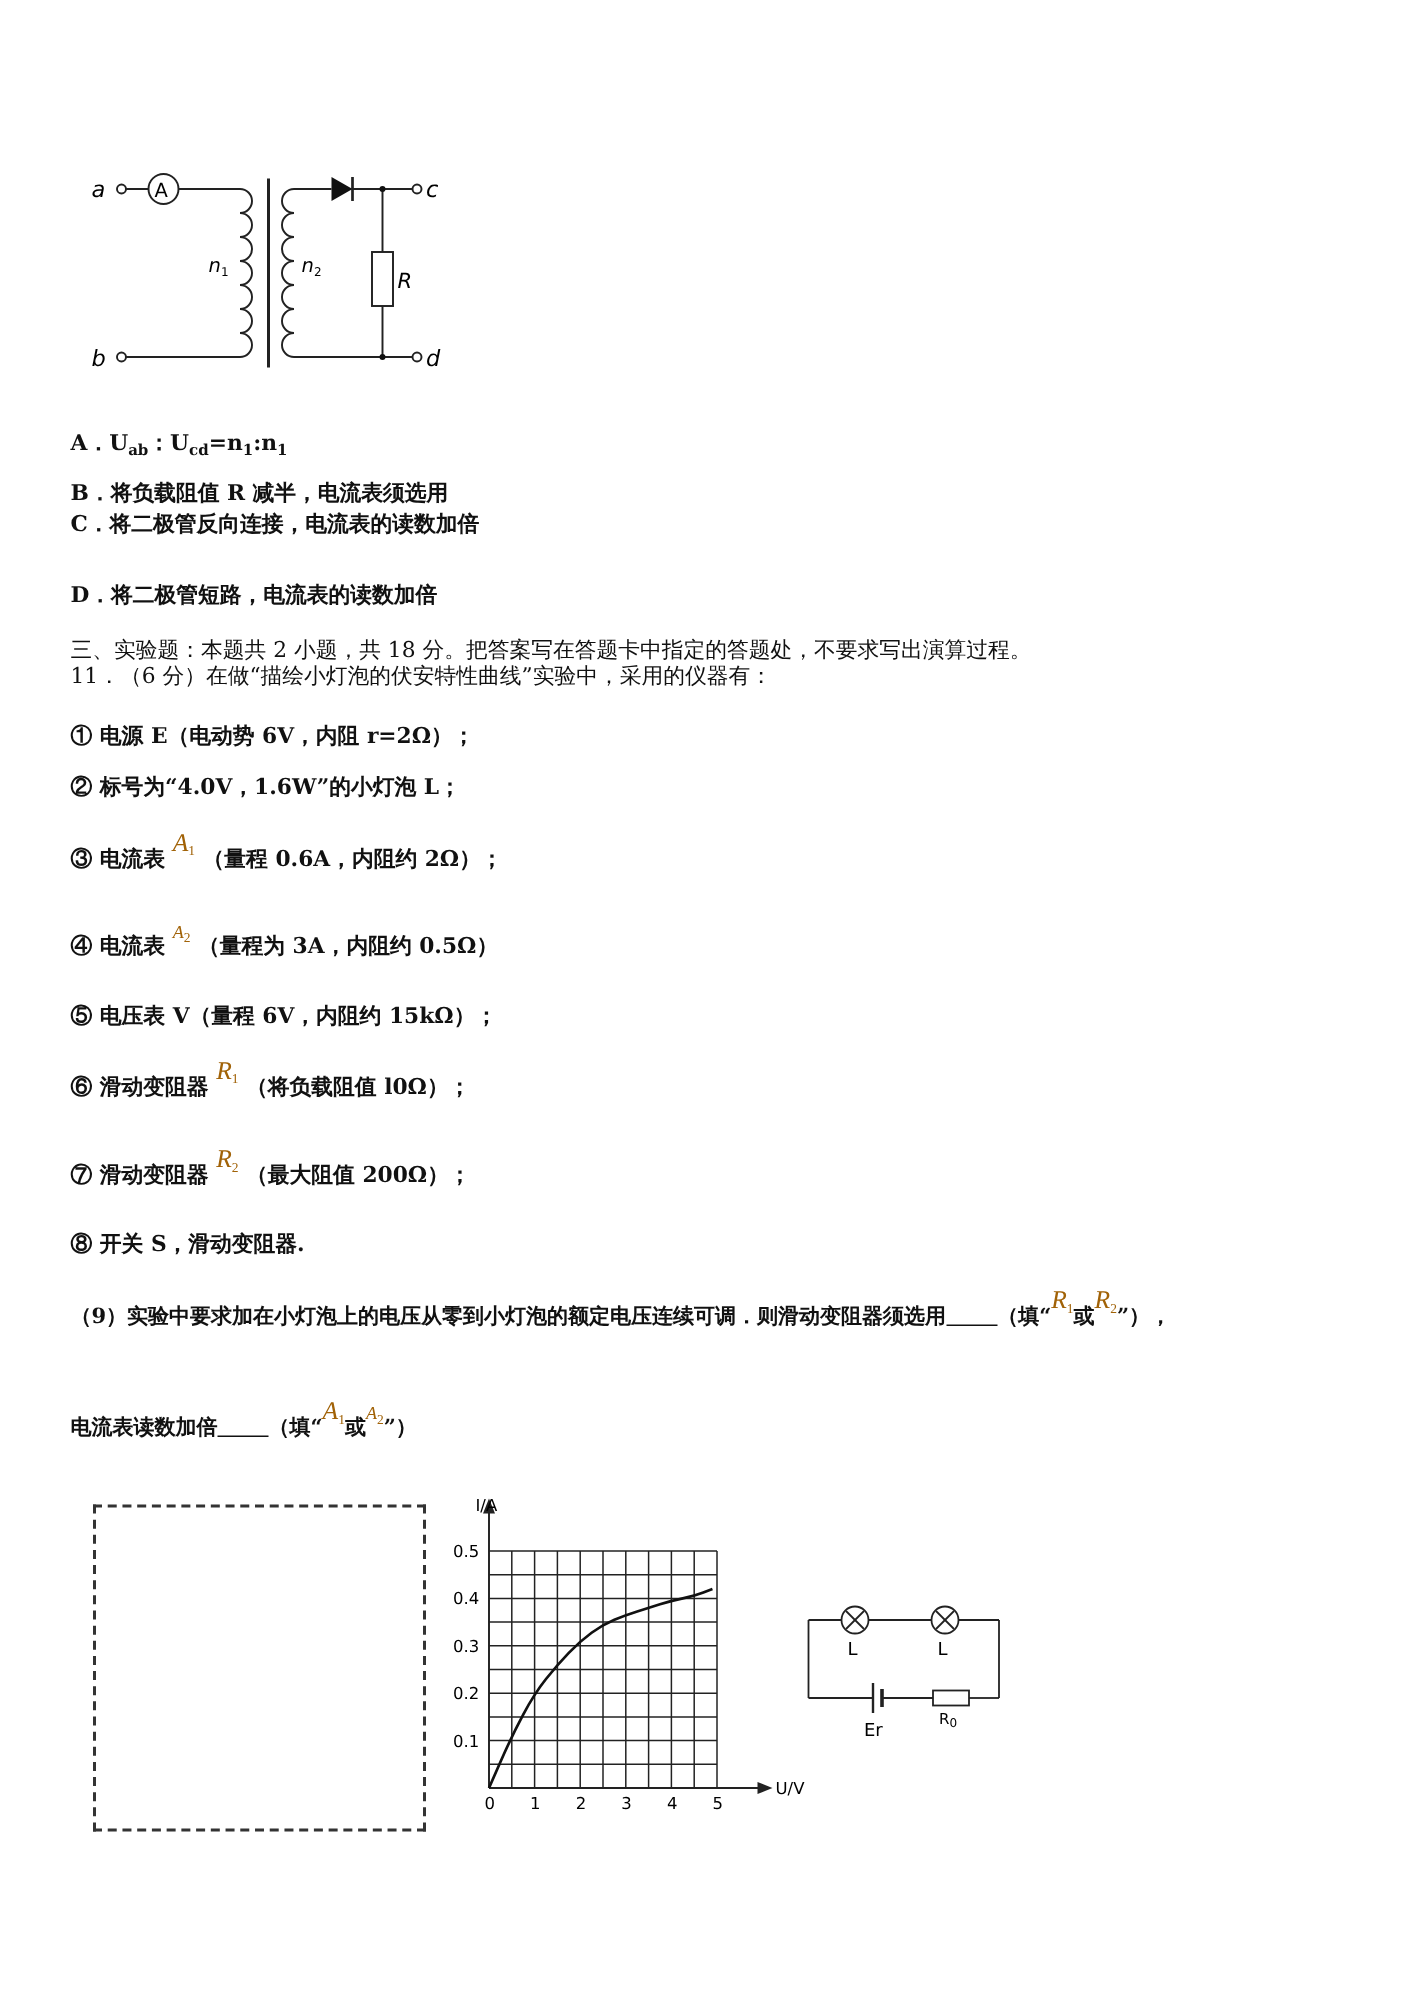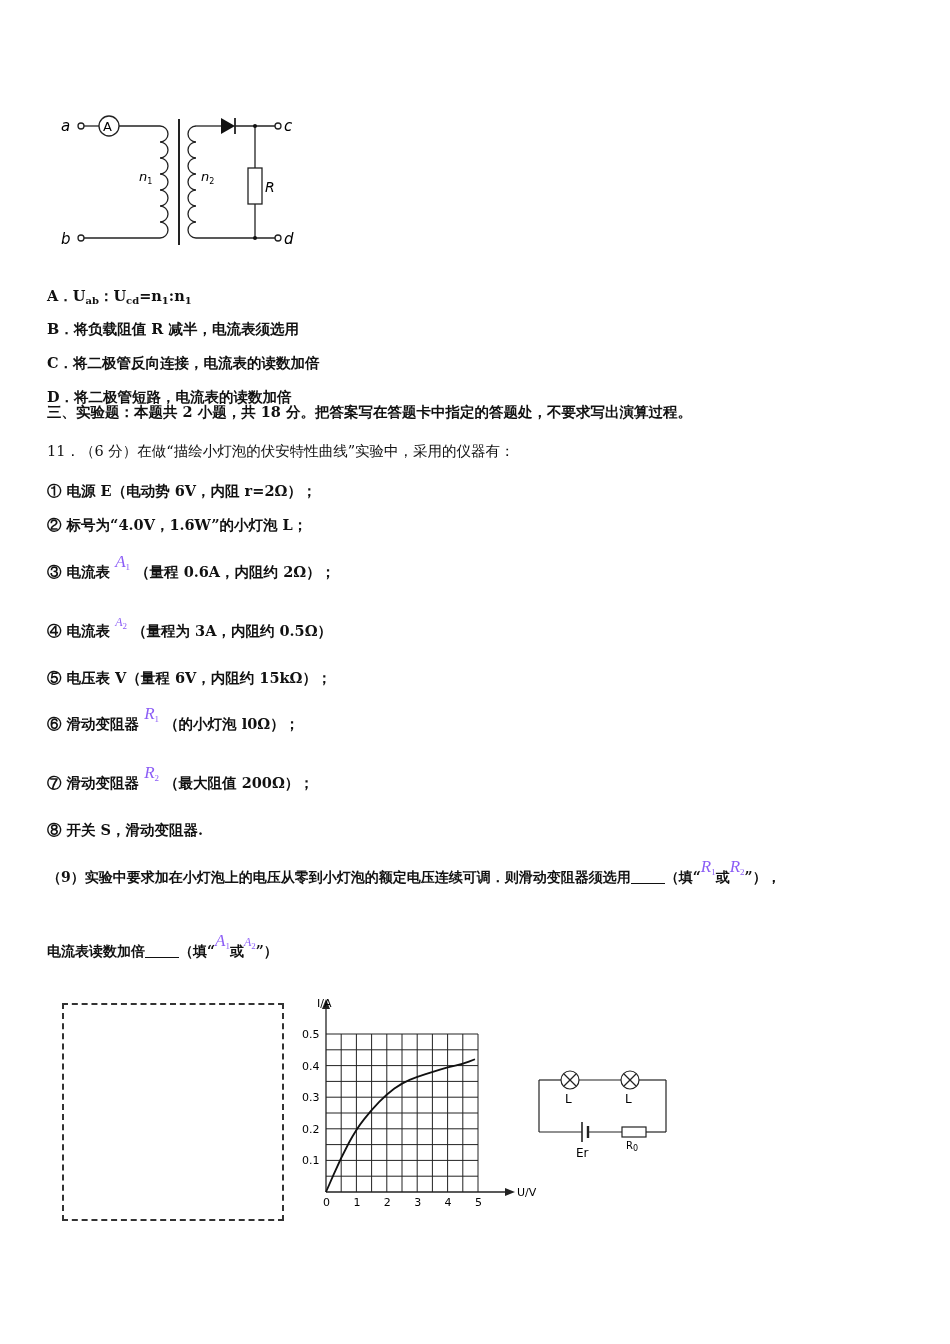--- a/index.html
+++ b/index.html
@@ -1,21 +1,21 @@
 <!DOCTYPE html>
 <html><head>
 <meta charset="utf-8">
 <style>
   html,body{margin:0;padding:0;background:#fff;}
   body{width:950px;height:1344px;position:relative;overflow:hidden;
        font-family:"DejaVu Serif","Liberation Serif",serif;color:#111;}
   .abs{position:absolute;}
   .line{position:absolute;left:47px;font-size:14.5px;font-weight:bold;white-space:nowrap;line-height:20px;}
   .sub{font-size:10px;vertical-align:-3px;}
-  .ital{font-family:"Liberation Serif",serif;font-style:italic;font-weight:normal;color:#8b5cf6;font-size:17px;}
+  .ital{font-family:"Liberation Serif",serif;font-style:italic;font-weight:normal;color:#a16207;font-size:17px;}
   .ital .s{font-size:9px;font-style:normal;vertical-align:-3px;}
   .raise{position:relative;top:-10px;}
   .blank{display:inline-block;width:34px;border-bottom:1.5px solid #111;height:14px;vertical-align:-2px;}
   svg text{font-family:"DejaVu Sans","Liberation Sans",sans-serif;}
 </style>
 </head>
 <body>
 
 <svg class="abs" style="left:55px;top:105px" width="250" height="150" viewBox="0 0 250 150">
   <g stroke="#222" stroke-width="1.3" fill="none">
@@ -48,32 +48,32 @@
   <text x="48" y="26" font-size="13">A</text>
   <text x="84" y="76" font-style="italic" font-size="13" font-family="Liberation Serif,serif"><tspan>n</tspan><tspan font-size="8" dy="3" font-style="normal">1</tspan></text>
   <text x="146" y="76" font-style="italic" font-size="13" font-family="Liberation Serif,serif"><tspan>n</tspan><tspan font-size="8" dy="3" font-style="normal">2</tspan></text>
   <text x="210" y="87" font-style="italic" font-size="14" font-family="Liberation Serif,serif">R</text>
 </svg>
 
 <div class="line" style="top:286px">
   <span>A．</span><span>U</span><span class="sub">ab</span><span>：</span><span>U</span><span class="sub">cd</span><span>=n</span><span class="sub">1</span><span>:n</span><span class="sub">1</span>
 </div>
 <div class="line" style="top:319px"><span>B．</span><span>将负载阻值 R 减半，电流表须选用</span></div>
-<div class="line" style="top:353px"><span>C．</span><span>将二极管反向连接，电流表的读数加倍</span></div>
+<div class="line" style="top:340px"><span>C．</span><span>将二极管反向连接，电流表的读数加倍</span></div>
 <div class="line" style="top:387px"><span>D．</span><span>将二极管短路，电流表的读数加倍</span></div>
 
-<div class="line" style="top:402px;font-weight:bold;font-size:14.5px">三、实验题：本题共 2 小题，共 18 分。把答案写在答题卡中指定的答题处，不要求写出演算过程。</div>
+<div class="line" style="top:424px;font-weight:normal;font-size:14.5px">三、实验题：本题共 2 小题，共 18 分。把答案写在答题卡中指定的答题处，不要求写出演算过程。</div>
 <div class="line" style="top:441px;font-weight:normal"><span>11．</span><span>（6 分）在做“描绘小灯泡的伏安特性曲线”实验中，采用的仪器有：</span></div>
 
 <div class="line" style="top:481px"><span>①</span> <span>电源 E（电动势 6V，内阻 r=2Ω）；</span></div>
 <div class="line" style="top:515px"><span>②</span> <span>标号为“4.0V，1.6W”的小灯泡 L；</span></div>
 <div class="line" style="top:562px"><span>③</span> <span>电流表</span> <span class="ital raise"><span>A</span><span class="s">1</span></span> <span>（量程 0.6A，内阻约 2Ω）；</span></div>
 <div class="line" style="top:621px"><span>④</span> <span>电流表</span> <span class="ital raise" style="font-size:12px"><span>A</span><span class="s">2</span></span> <span>（量程为 3A，内阻约 0.5Ω）</span></div>
 <div class="line" style="top:668px"><span>⑤</span> <span>电压表 V（量程 6V，内阻约 15kΩ）；</span></div>
-<div class="line" style="top:714px"><span>⑥</span> <span>滑动变阻器</span> <span class="ital raise"><span>R</span><span class="s">1</span></span> <span>（的小灯泡 l0Ω）；</span></div>
+<div class="line" style="top:714px"><span>⑥</span> <span>滑动变阻器</span> <span class="ital raise"><span>R</span><span class="s">1</span></span> <span>（将负载阻值 l0Ω）；</span></div>
 <div class="line" style="top:773px"><span>⑦</span> <span>滑动变阻器</span> <span class="ital raise"><span>R</span><span class="s">2</span></span> <span>（最大阻值 200Ω）；</span></div>
 <div class="line" style="top:820px"><span>⑧</span> <span>开关 S，滑动变阻器.</span></div>
 
 <div class="line" style="top:867px;font-size:14px">
   <span>（9）实验中要求加在小灯泡上的电压从零到小灯泡的额定电压连续可调．则滑动变阻器须选用</span><span class="blank"></span><span>（填“</span><span class="ital raise"><span>R</span><span class="s">1</span></span><span>或</span><span class="ital raise"><span>R</span><span class="s">2</span></span><span>”），</span>
 </div>
 <div class="line" style="top:941px;font-size:14px">
   <span>电流表读数加倍</span><span class="blank"></span><span>（填“</span><span class="ital raise"><span>A</span><span class="s">1</span></span><span>或</span><span class="ital raise" style="font-size:12px"><span>A</span><span class="s">2</span></span><span>”）</span>
 </div>
 

